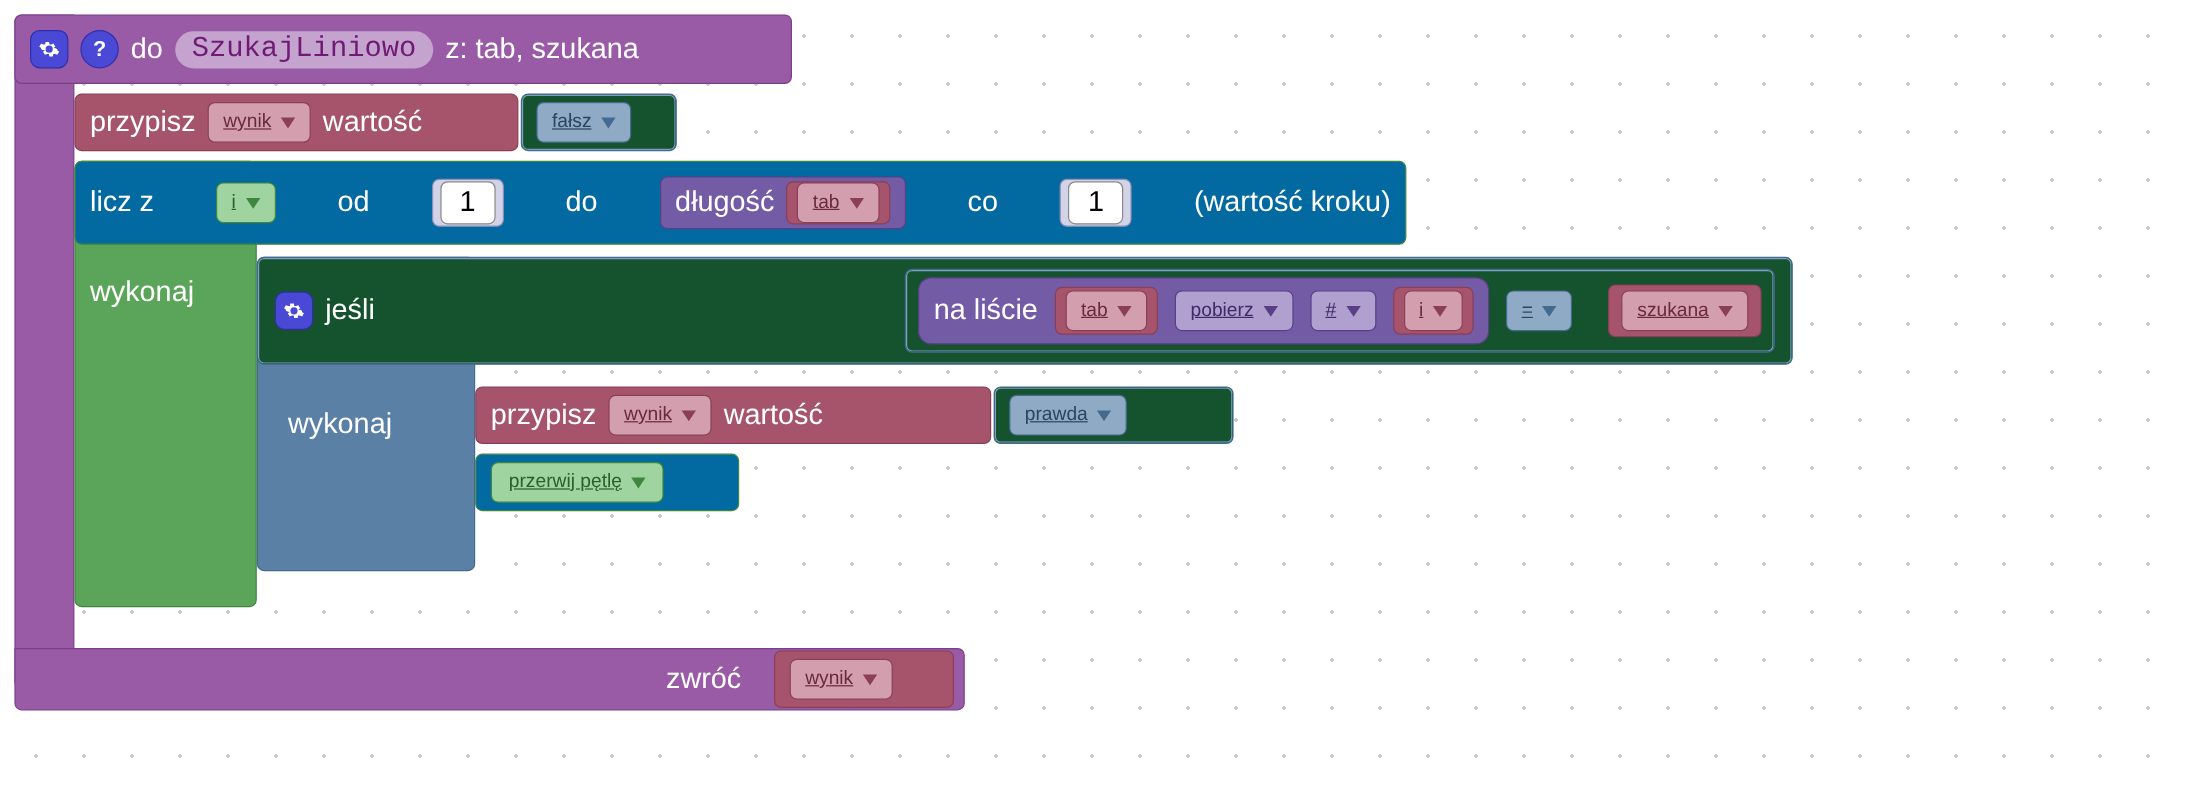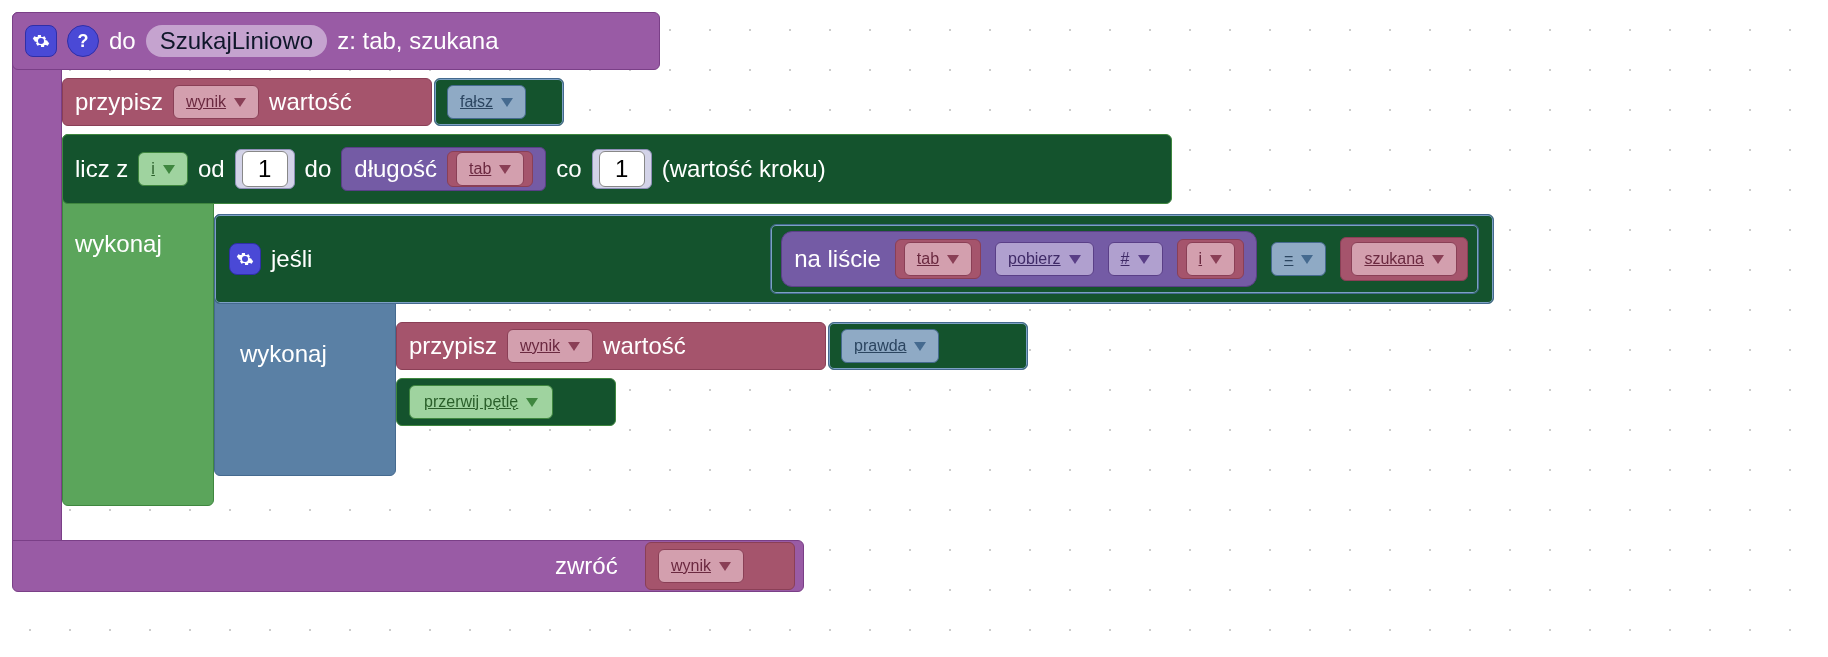--- a/index.html
+++ b/index.html
@@ -23,21 +23,21 @@
     padding:6px 12px;
     height:48px;
     box-sizing:border-box;
     gap:10px;
     white-space:nowrap;
   }
   
   .purple{background:#995ba5;border:1px solid #7a3f87;}
   .maroon{background:#a5546c;border:1px solid #8a3f56;}
   .navy  {background:#14532d;border:1px solid #456a8f;box-shadow:inset 0 0 0 1px #7ca0c4;}
-  .green {background:#14532d;border:1px solid #3f873f;}
+  .green {background:#0369a1;border:1px solid #3f873f;justify-content:space-between;}
   .violet{background:#745ba5;border:1px solid #5a3f87;}
   
   .pill{
     display:inline-flex;
     align-items:center;
     justify-content:center;
     gap:8px;
     border-radius:6px;
     padding:3px 12px;
     height:34px;
@@ -72,21 +72,21 @@
   .bar{position:absolute;border-radius:0 0 6px 6px;}
   
   .numfield{
     background:#fff;border:1px solid #888;border-radius:6px;
     width:44px;height:34px;display:inline-flex;
     align-items:center;justify-content:center;color:#000;
   }
   
   .namebubble{
     background:#c5a3cf;border-radius:16px;padding:2px 14px;
-    color:#0f172a;display:inline-block;
+    color:#701a75;display:inline-block;font-family:Liberation Mono, monospace;
   }
 </style>
 </head>
 <body>
 
 <div class="bar abs" style="left:12px;top:12px;width:48px;height:560px;background:#995ba5;border:1px solid #7a3f87;border-radius:6px 0 0 6px;"></div>
 <div class="bar abs" style="left:12px;top:540px;width:790px;height:50px;background:#995ba5;border:1px solid #7a3f87;border-radius:0 6px 6px 6px;"></div>
 
 <div class="blk purple abs" style="left:12px;top:12px;width:648px;height:58px;">
   <span class="iconbtn">
@@ -182,21 +182,21 @@
             <span class="tri tri-maroon"></span>
         </span>
       </span>
     </span>
 
     <span class="pill pill-navy">
       <span>=</span>
         <span class="tri tri-navy"></span>
     </span>
 
-    <span class="blk maroon" style="height:44px;padding:4px 10px;">
+    <span class="blk maroon" style="height:44px;padding:4px 10px;margin-left:16px;">
       <span class="pill pill-maroon">
         <span>szukana</span>
           <span class="tri tri-maroon"></span>
       </span>
     </span>
   </span>
 </div>
 
 <div class="abs txt" style="left:240px;top:340px;">wykonaj</div>
 

